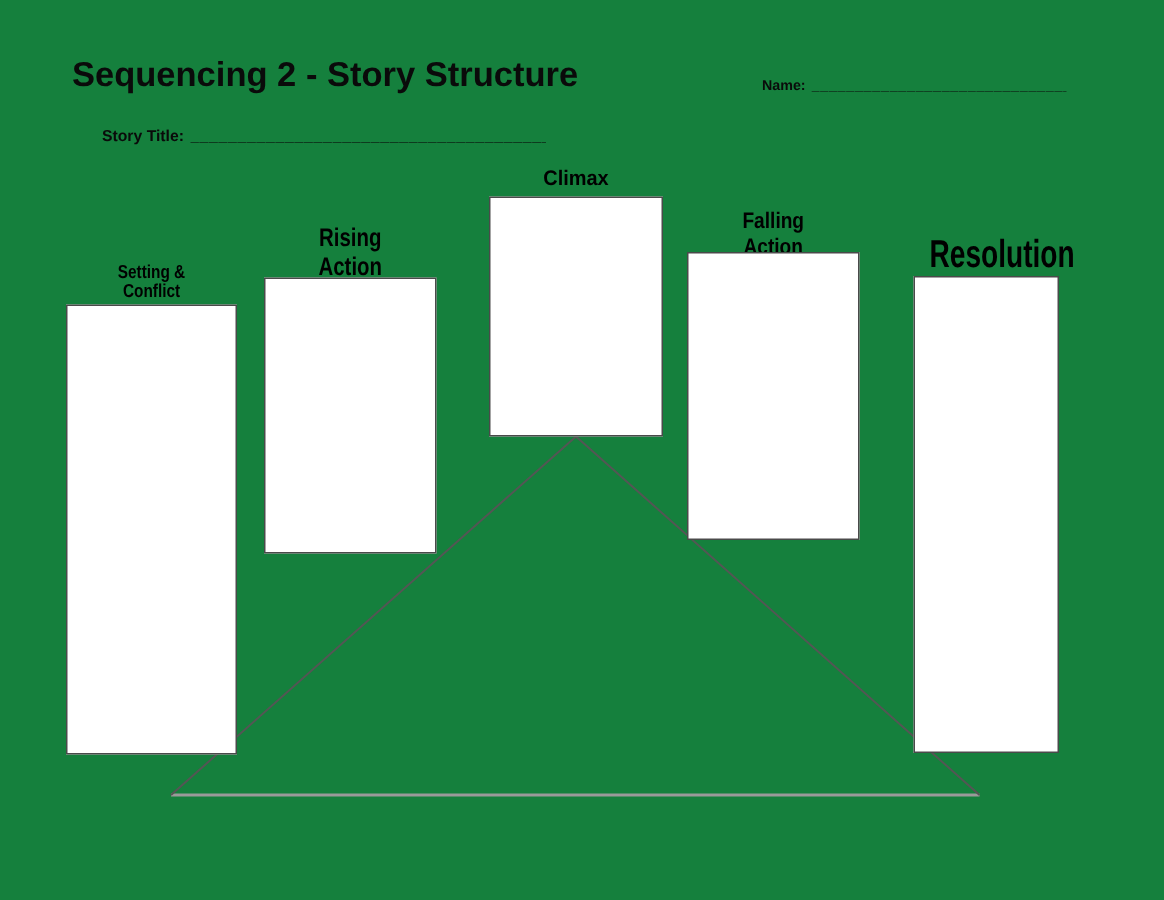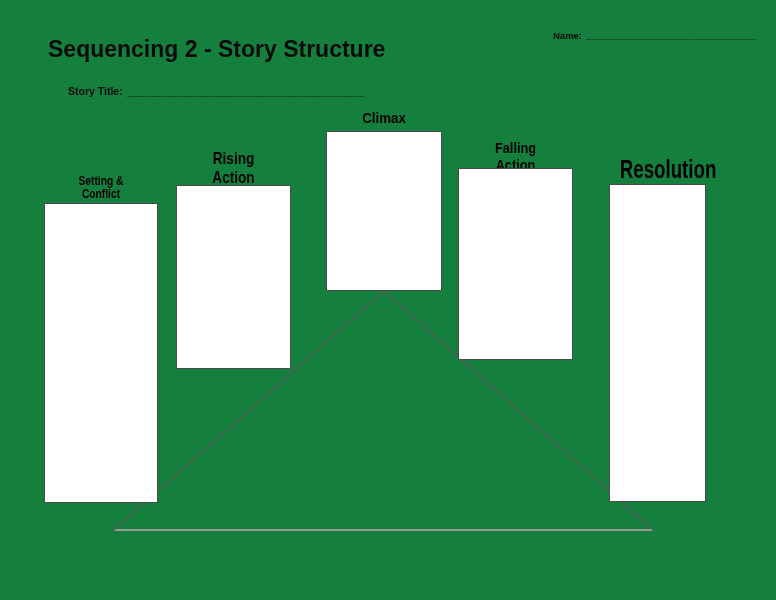--- a/index.html
+++ b/index.html
@@ -29,23 +29,22 @@
   .fill-row {
     position: absolute;
     display: flex;
     align-items: flex-end;
     white-space: nowrap;
     color: #0a0a0a;
     font-weight: bold;
   }
   .name-row {
     left: 508px;
-    top: 30px;
+    top: 52px;
     font-size: 9.5px;
-    margin-left: 45px;
   }
   .story-row {
     left: 48px;
     top: 85px;
     font-size: 10.5px;
     padding-left: 20px;
   }
   .fill-label { margin-right: 4px; }
   .fill-line {
     display: inline-block;

